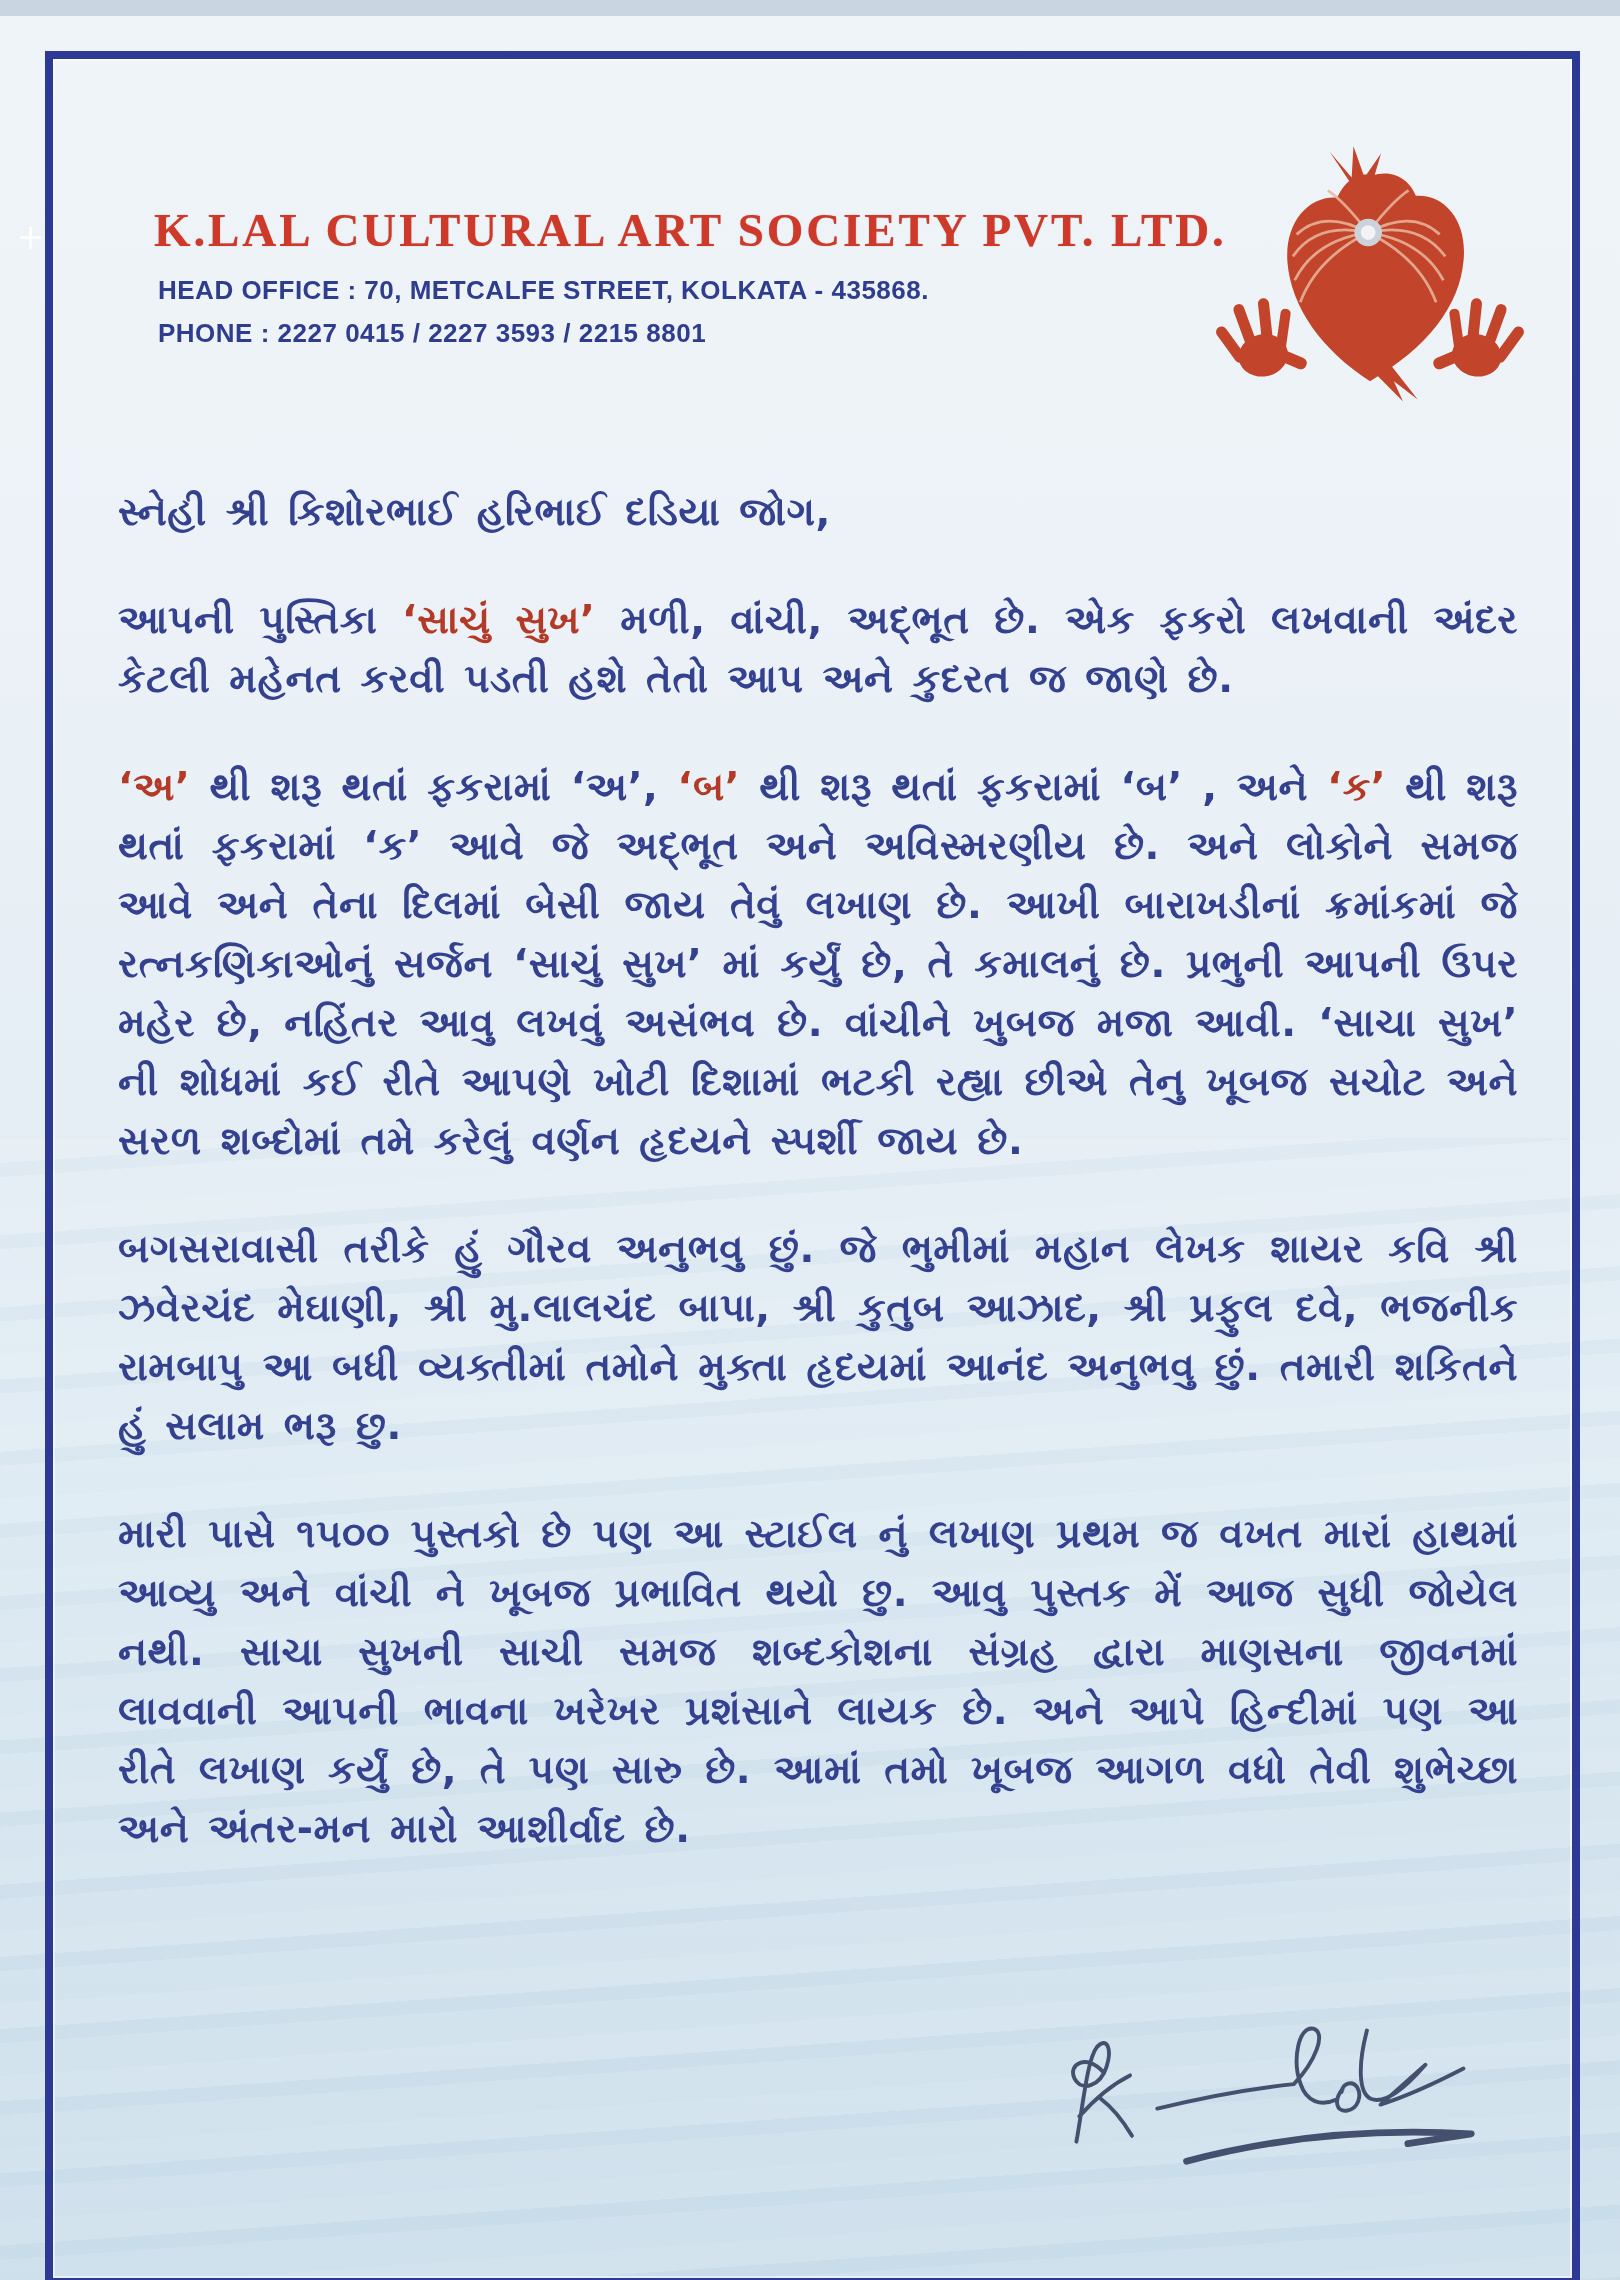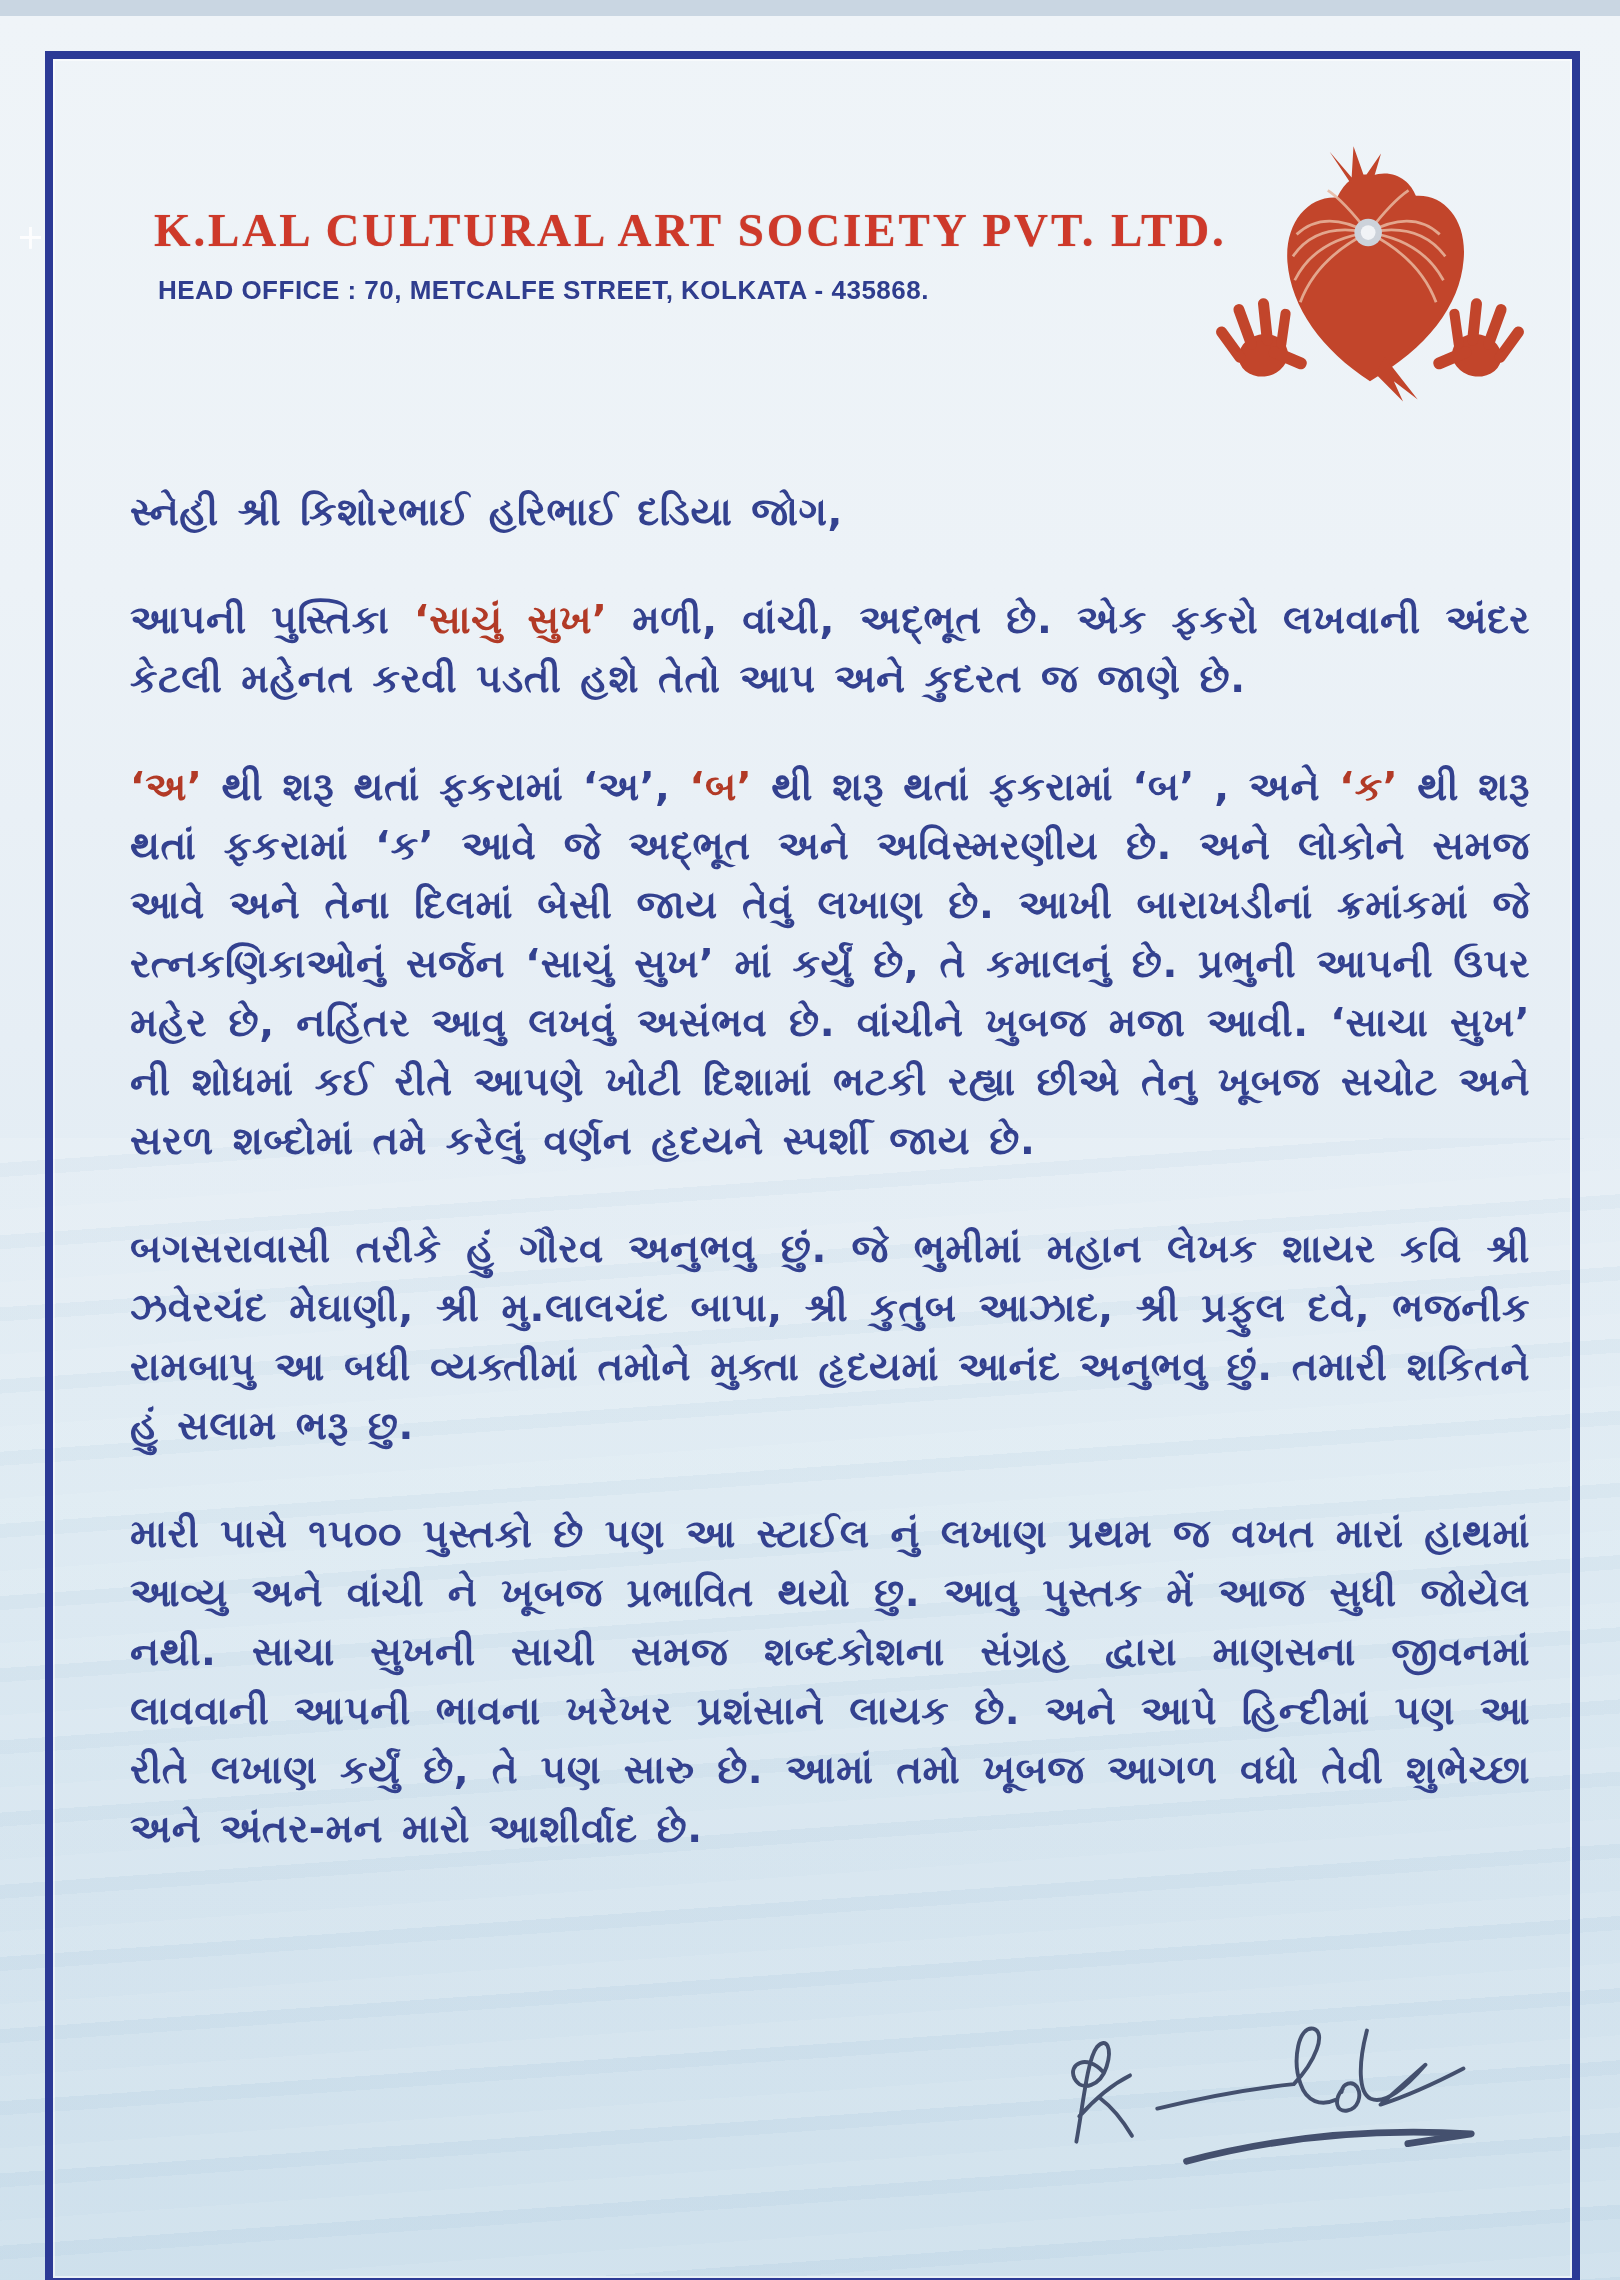--- a/index.html
+++ b/index.html
@@ -39,41 +39,42 @@
   .addr,.phone{
     position:absolute;left:158px;
     font-family:"Liberation Sans",sans-serif;
     font-weight:bold;font-size:26px;letter-spacing:0.5px;
     color:#2f3d8e;white-space:nowrap;
   }
   .addr{top:259px;}
   .phone{top:302px;}
   .logo{position:absolute;left:1214px;top:125px;}
   .letter-body{
-    position:absolute;left:130px;top:466px;width:1400px;
+    position:absolute;left:118px;top:466px;width:1400px;
     font-size:39px;line-height:59px;font-weight:bold;
     color:#33418f;letter-spacing:0.5px;word-spacing:4.9px;
   }
   .letter-body p{margin:0 0 49px 0;text-align:justify;}
   .letter-body p.salutation{text-align:left;}
   .ink-blue{color:#33418f;}
   .ink-red{color:#b23a26;}
   .signature{position:absolute;left:1042px;top:1997px;}
 </style>
 </head>
 <body>
 
 <div class="page">
 
   <div class="ripples"></div>
   <div class="frame"></div>
   <div class="sparkle"></div>
 
   <div class="brand">K.LAL CULTURAL ART SOCIETY PVT. LTD.</div>
   <div class="addr">HEAD OFFICE : 70, METCALFE STREET, KOLKATA - 435868.</div>
+  <div class="phone">PHONE : 2227 0415 / 2227 3593 / 2215 8801</div>
 
   <svg class="logo" width="312" height="273" viewBox="0 0 340 290">
     <g fill="#c2452b">
 
       <path d="M150,44 L126,8 L150,36 L152,2 L164,36 L182,10 L172,44 Z"></path>
 
       <path d="M170,258 C118,224 84,178 80,128 C77,86 102,56 134,58 C145,36 160,30 172,34 C196,26 214,40 220,56 C252,54 276,84 272,126 C268,176 232,222 170,258 Z"></path>
 
       <path d="M186,232 L222,278 L196,258 L206,280 L176,250 Z"></path>
     </g>

